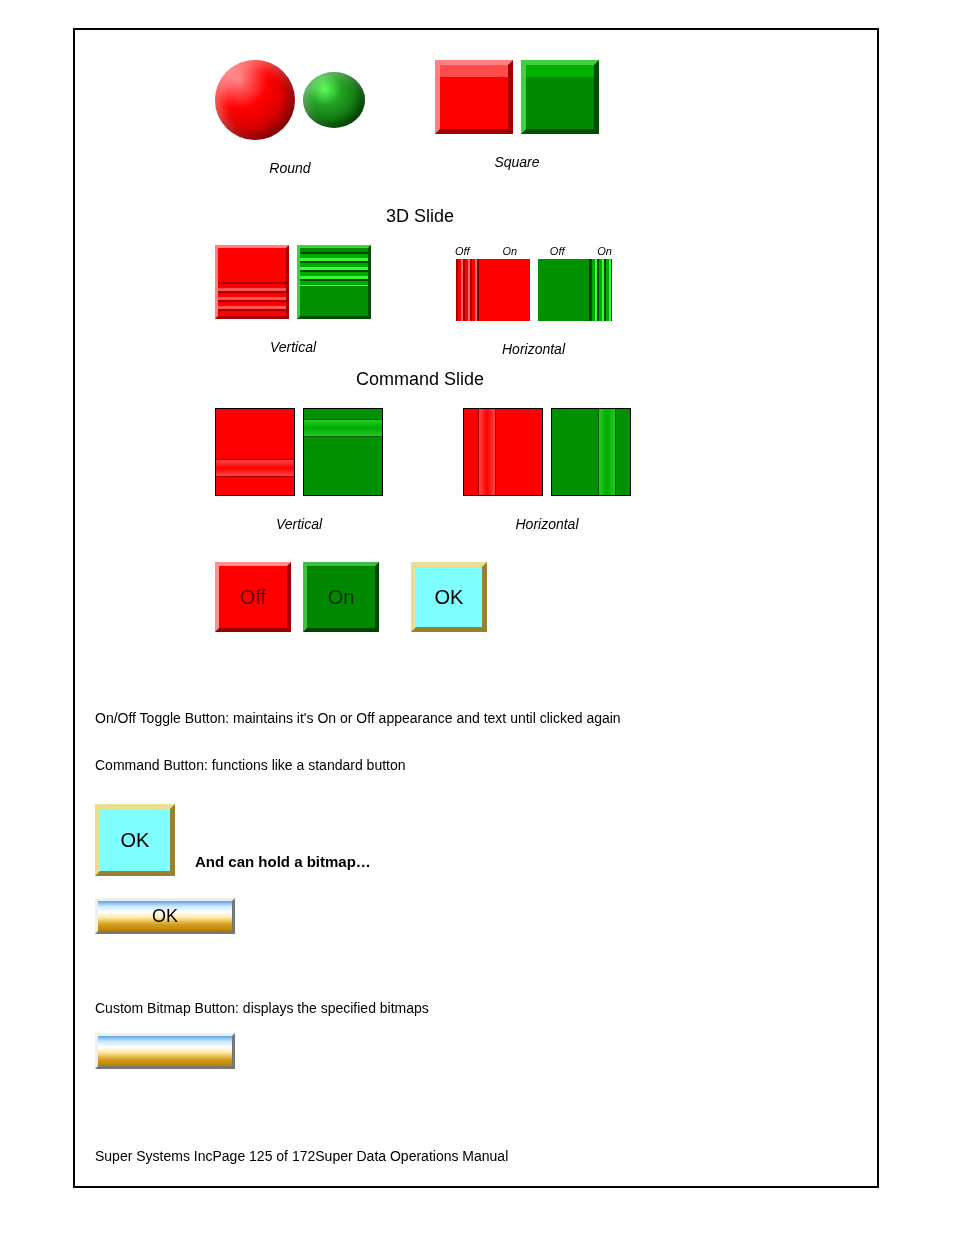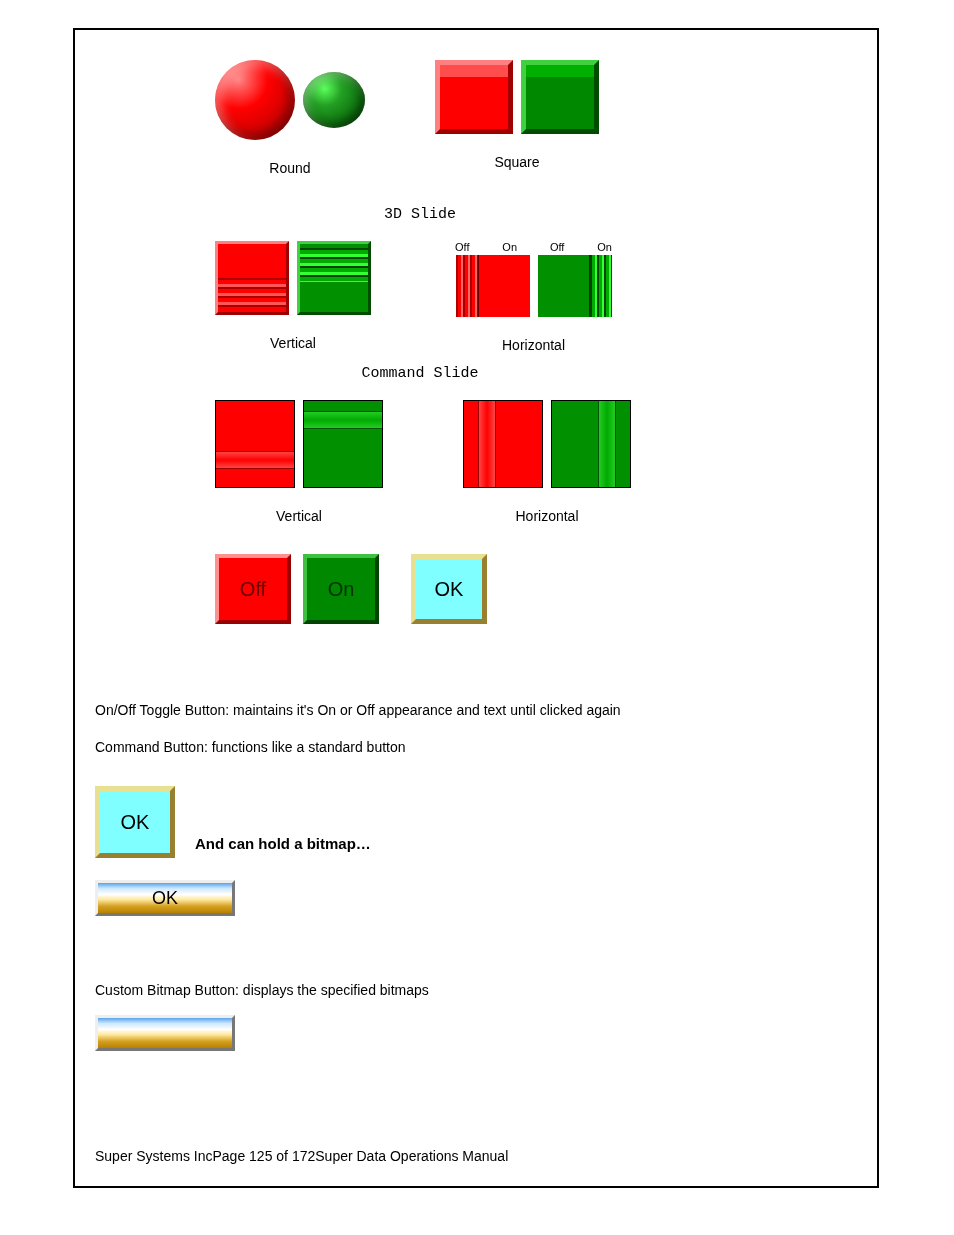--- a/index.html
+++ b/index.html
@@ -14,24 +14,24 @@
   .page {
     border: 2px solid #000;
     position: absolute;
     top: 28px;
     left: 73px;
     width: 806px;
     height: 1160px;
     padding: 30px 20px 20px 20px;
   }
   .row-shapes { display: flex; margin-left: 120px; margin-top: 0; }
-  .shape-group { display: flex; flex-direction: column; align-items: center; margin-right: 50px; }
+  .shape-group { display: flex; flex-direction: column; align-items: center; margin-right: 50px; font-style: italic; }
   .shape-pair { display: flex; align-items: center; gap: 8px; }
   .label { font-size: 14px; margin-top: 20px; }
-  .heading { font-size: 15px; text-align: center; width: 380px; margin: 30px 0 18px 135px; font-family: Liberation Mono, monospace; }
+  .heading { font-size: 18px; text-align: center; width: 380px; margin: 30px 0 18px 135px; }
 
   
   .round-red {
     width: 80px; height: 80px; position: relative;
   }
   .round-red::before {
     content:""; position:absolute; left:5px; top:5px; width:70px; height:70px;
     background: radial-gradient(circle at 35% 30%, #ff4d4d 0%, #e60000 35%, #a60000 80%, #700 100%);
     border-radius:50%;
   }
@@ -119,21 +119,21 @@
   .btn-bevel {
     width: 76px; height: 70px; display:flex; align-items:center; justify-content:center;
     border-style:solid; border-width:4px;
     font-family: Tahoma, sans-serif; font-size:20px;
   }
   .btn-red { background:#ff0000; border-color:#ff9090 #900 #900 #ff9090; color:#600; }
   .btn-green { background:#008800; border-color:#40c040 #004400 #004400 #40c040; color:#003300; }
   .btn-cyan { background:#7fffff; border-color:#e8e090 #988030 #988030 #e8e090; color:#000; border-width:5px; }
 
   .body-text { font-size: 14px; margin: 32px 0 0 0; line-height:1.5; }
-  .body-text + .body-text { margin-top: 16px; }
+  .body-text + .body-text { margin-top: 26px; }
 
   .ok-btn-block { display:flex; align-items:flex-end; gap:20px; margin-top:28px; }
   .ok-btn {
     width: 80px; height: 72px; display:flex; align-items:center; justify-content:center;
     background:#7fffff;
     border:5px solid; border-color:#e8e090 #988030 #988030 #e8e090;
     font-family: Tahoma, sans-serif; font-size:20px; color:#000;
   }
 
   .bitmap-btn {

